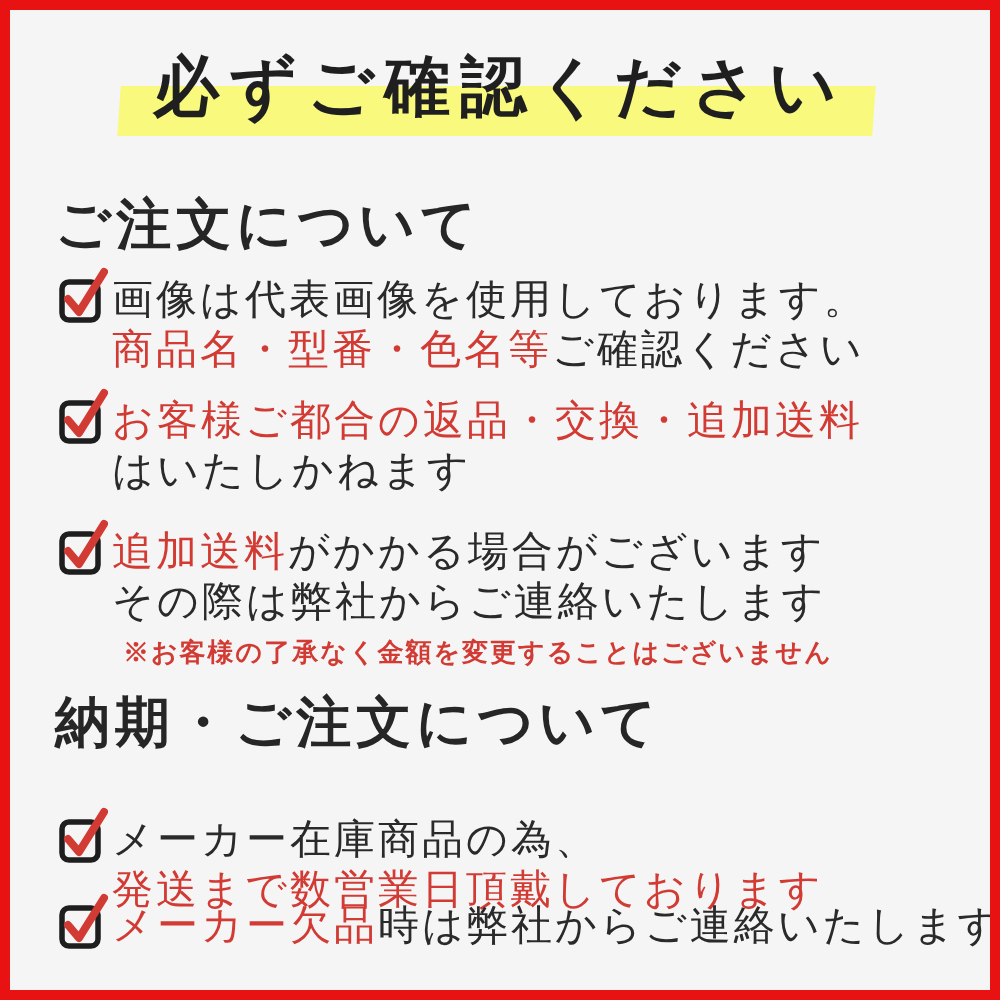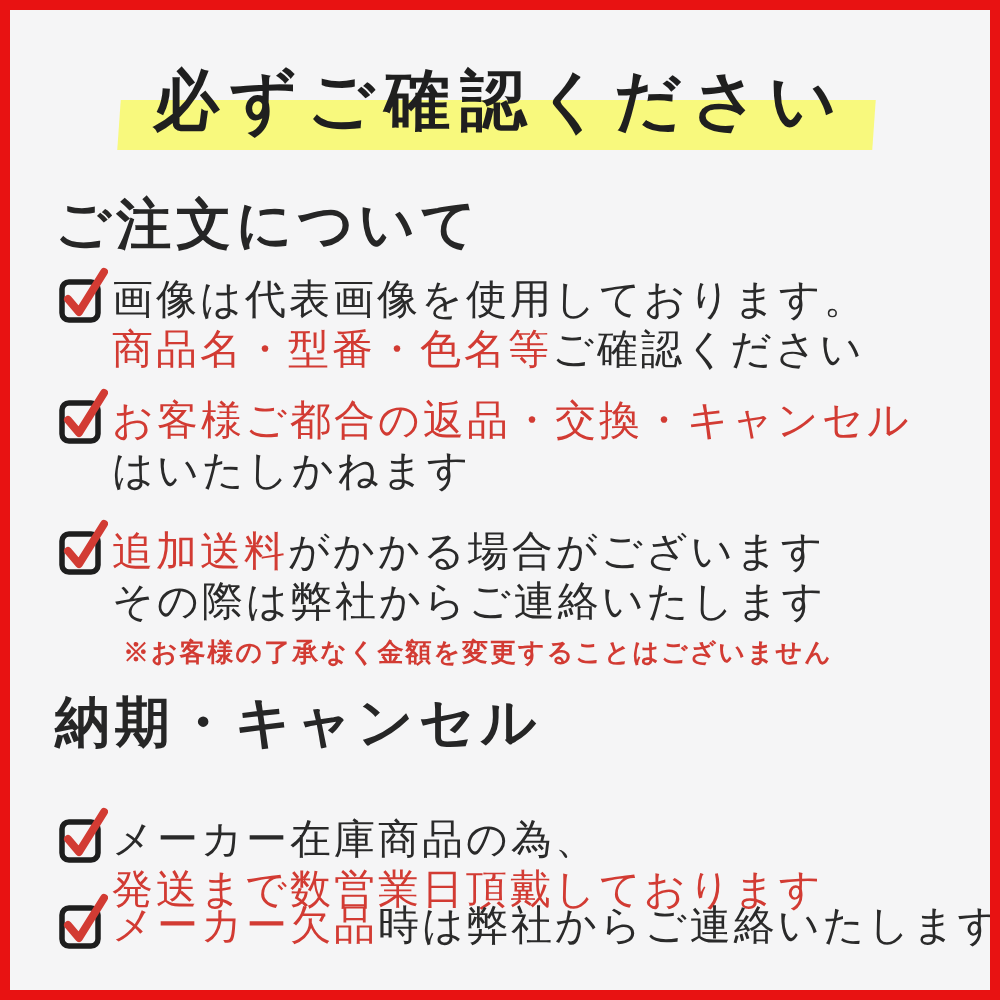--- a/index.html
+++ b/index.html
@@ -13,21 +13,21 @@
     width: 1000px;
     height: 1000px;
     box-sizing: border-box;
     border: 10px solid #e81212;
     background: #f5f5f6;
     overflow: hidden;
   }
   
   .title-wrap {
     position: absolute;
-    top: 42px;
+    top: 28px;
     left: 0;
     width: 100%;
     text-align: center;
   }
   .title-inner {
     position: relative;
     display: inline-block;
   }
   .title-highlight {
     position: absolute;
@@ -126,38 +126,38 @@
       <div><span class="seg-red">商品名・型番・色名等</span><span class="seg-black">ご確認ください</span></div>
     </div>
   </div>
 
   <div class="item i2">
     <svg class="cb" viewBox="0 0 50 58">
       <rect x="4" y="16" width="36" height="38" rx="7" fill="none" stroke="#1e1e1e" stroke-width="5.5"></rect>
       <path d="M10 33 L21 46 L46 6" fill="none" stroke="#d23b33" stroke-width="8" stroke-linecap="round" stroke-linejoin="round"></path>
     </svg>
     <div class="lines">
-      <div><span class="seg-red">お客様ご都合の返品・交換・キャンセル</span></div>
+      <div><span class="seg-red">お客様ご都合の返品・交換・追加送料</span></div>
       <div><span class="seg-black">はいたしかねます</span></div>
     </div>
   </div>
 
   <div class="item i3">
     <svg class="cb" viewBox="0 0 50 58">
       <rect x="4" y="16" width="36" height="38" rx="7" fill="none" stroke="#1e1e1e" stroke-width="5.5"></rect>
       <path d="M10 33 L21 46 L46 6" fill="none" stroke="#d23b33" stroke-width="8" stroke-linecap="round" stroke-linejoin="round"></path>
     </svg>
     <div class="lines">
       <div><span class="seg-red">追加送料</span><span class="seg-black">がかかる場合がございます</span></div>
       <div><span class="seg-black">その際は弊社からご連絡いたします</span></div>
       <div class="note">※お客様の了承なく金額を変更することはございません</div>
     </div>
   </div>
 
-  <h2 class="sec-heading delivery">納期・キャンセル</h2>
+  <h2 class="sec-heading delivery">納期・ご注文について</h2>
 
   <div class="item i4">
     <svg class="cb" viewBox="0 0 50 58">
       <rect x="4" y="16" width="36" height="38" rx="7" fill="none" stroke="#1e1e1e" stroke-width="5.5"></rect>
       <path d="M10 33 L21 46 L46 6" fill="none" stroke="#d23b33" stroke-width="8" stroke-linecap="round" stroke-linejoin="round"></path>
     </svg>
     <div class="lines">
       <div><span class="seg-black">メーカー在庫商品の為、</span></div>
       <div><span class="seg-red">発送まで数営業日頂戴しております</span></div>
     </div>

